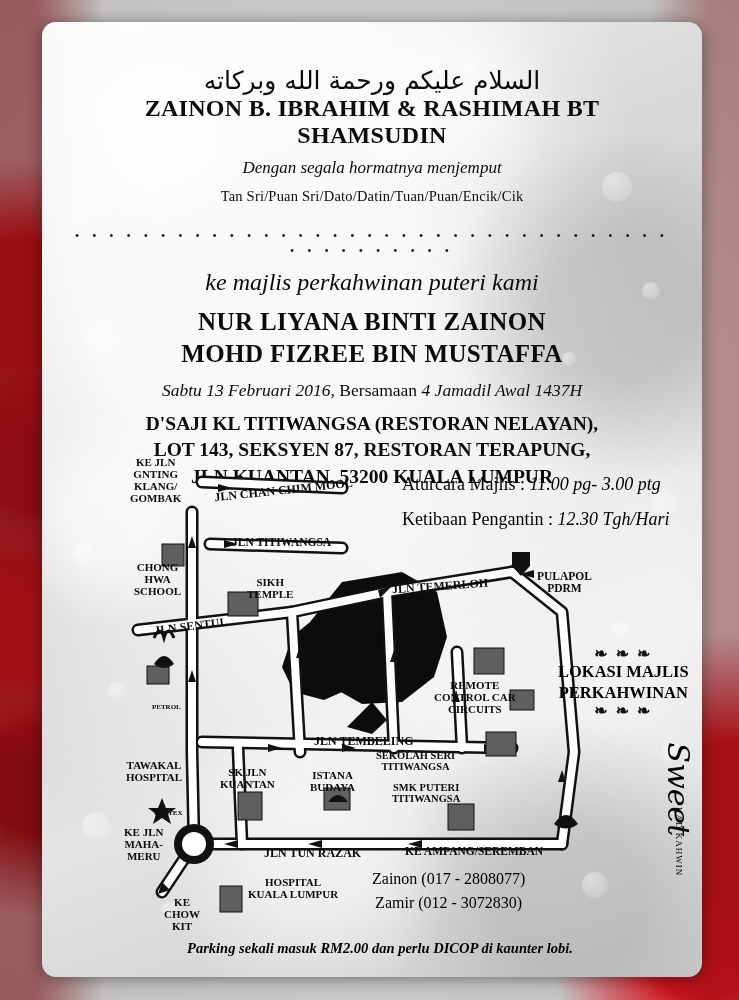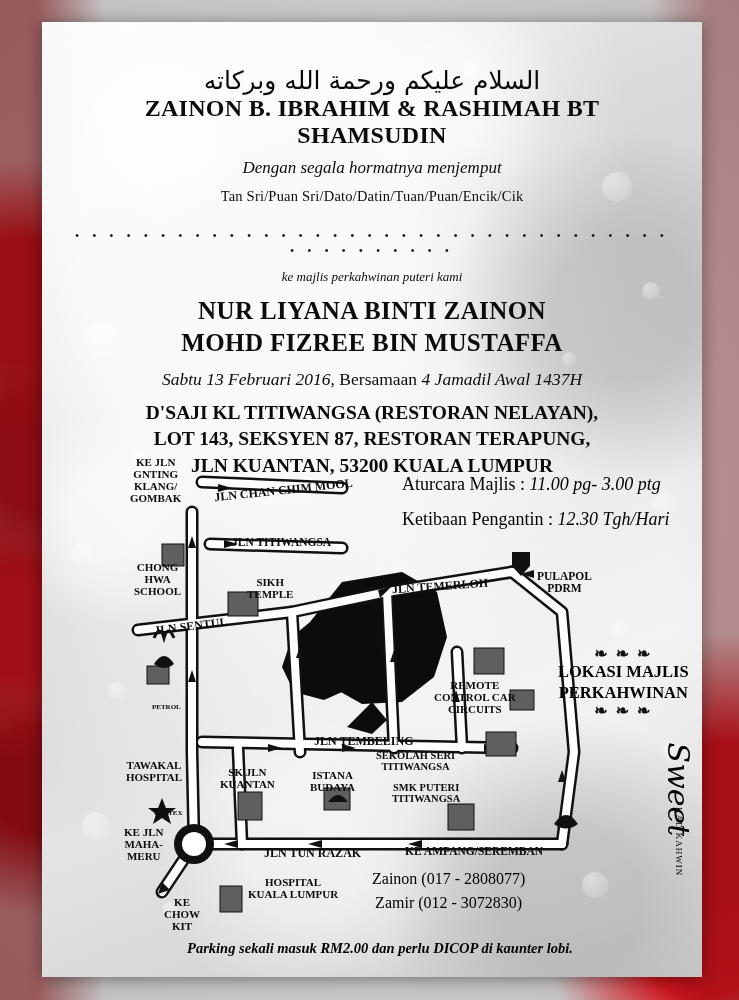--- a/index.html
+++ b/index.html
@@ -31,20 +31,21 @@
   
   .card{
     position:absolute;
     left:42px;top:22px;width:660px;height:955px;
     background:
       radial-gradient(ellipse at 30% 20%, rgba(255,255,255,.85) 0 25%, rgba(255,255,255,0) 60%),
       radial-gradient(ellipse at 75% 60%, rgba(255,255,255,.55) 0 20%, rgba(255,255,255,0) 55%),
       linear-gradient(160deg,#f2f2f2 0%, #d9d9d9 25%, #cfcfcf 45%, #e4e4e4 70%, #c9c9c9 100%);
     box-shadow:0 2px 16px rgba(0,0,0,.45);
     overflow:hidden;
+    border-radius:14px;
   }
   .card:before{ 
     content:"";position:absolute;inset:0;
     background:
       radial-gradient(circle at 18% 12%, rgba(255,255,255,.7) 0 3%, rgba(255,255,255,0) 9%),
       radial-gradient(circle at 62% 8%, rgba(255,255,255,.55) 0 4%, rgba(255,255,255,0) 11%),
       radial-gradient(circle at 88% 30%, rgba(160,160,160,.45) 0 8%, rgba(160,160,160,0) 20%),
       radial-gradient(circle at 10% 52%, rgba(255,255,255,.6) 0 5%, rgba(255,255,255,0) 14%),
       radial-gradient(circle at 40% 88%, rgba(255,255,255,.5) 0 6%, rgba(255,255,255,0) 16%),
       radial-gradient(circle at 80% 92%, rgba(150,150,150,.4) 0 7%, rgba(150,150,150,0) 18%);
@@ -53,21 +54,21 @@
   .bubbles{position:absolute;inset:0;pointer-events:none;opacity:.45;}
   .bub{position:absolute;border-radius:50%;background:radial-gradient(circle at 35% 30%, rgba(255,255,255,.95), rgba(255,255,255,.15));}
 
   .content{position:relative;z-index:3;padding:0 28px;text-align:center;color:#0b0b0b;}
 
   .arabic{font-family:"DejaVu Sans", sans-serif;font-size:25px;direction:rtl;margin-top:44px;letter-spacing:1px;}
   .names-top{font-weight:bold;font-size:24px;letter-spacing:.3px;}
   .dengan{font-style:italic;font-size:17px;margin-top:9px;}
   .titles{font-size:14.5px;margin-top:10px;letter-spacing:.2px;}
   .dots{font-size:12px;letter-spacing:5px;margin-top:24px;color:#111;}
-  .kemajlis{font-style:italic;font-size:13px;margin-top:10px;}
+  .kemajlis{font-style:italic;font-size:24px;margin-top:10px;}
   .bride{font-weight:bold;font-size:25px;margin-top:12px;letter-spacing:.4px;}
   .pasangan{font-style:italic;font-size:17.5px;margin-top:4px;}
   .groom{font-weight:bold;font-size:25px;margin-top:4px;letter-spacing:.4px;}
   .datebar{font-size:17.5px;margin-top:12px;}
   .datebar .it{font-style:italic;}
   .venue{font-weight:bold;font-size:19.5px;line-height:1.35;margin-top:10px;}
 
   .timeblock{position:absolute;left:360px;top:452px;text-align:left;z-index:6;}
   .timeline{font-size:18px;margin-bottom:14px;}
   .timeline .it{font-style:italic;}

